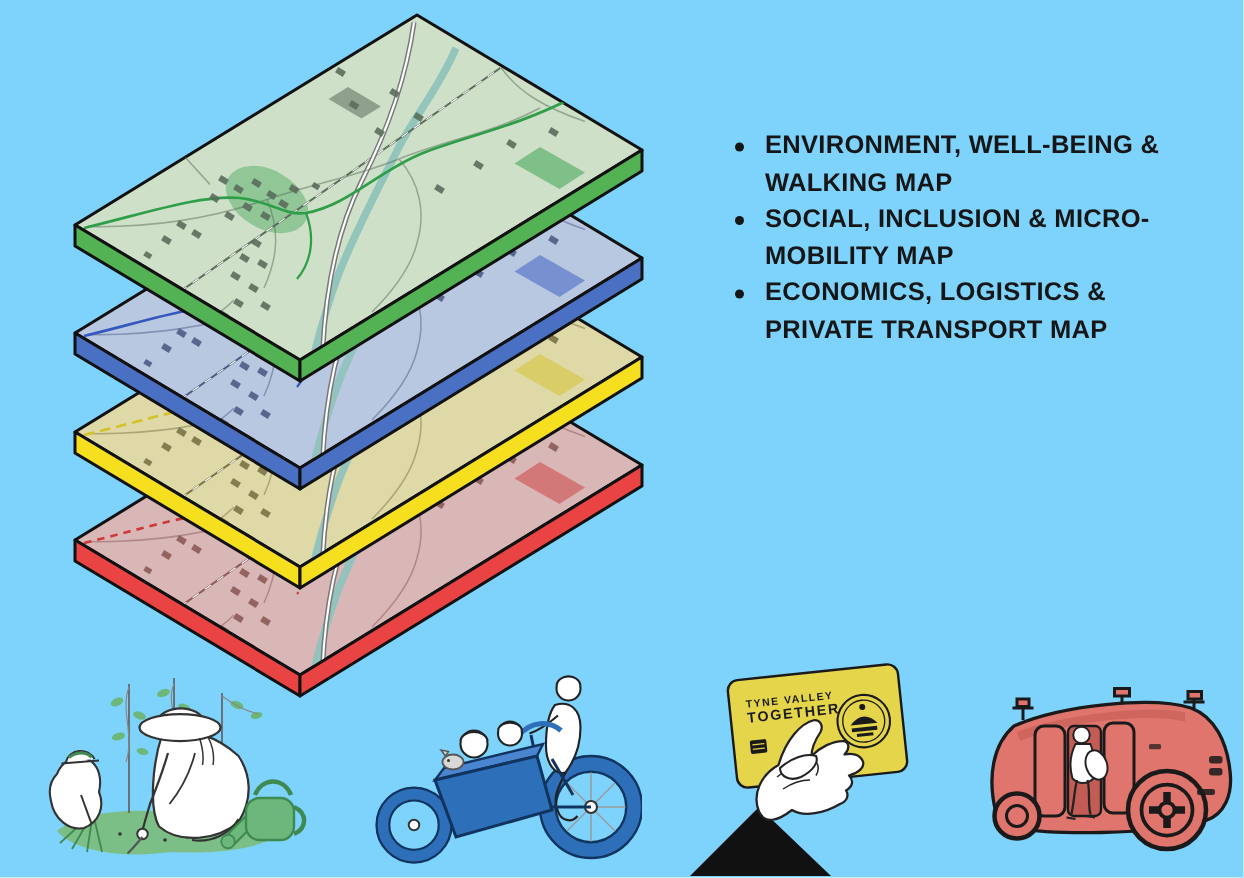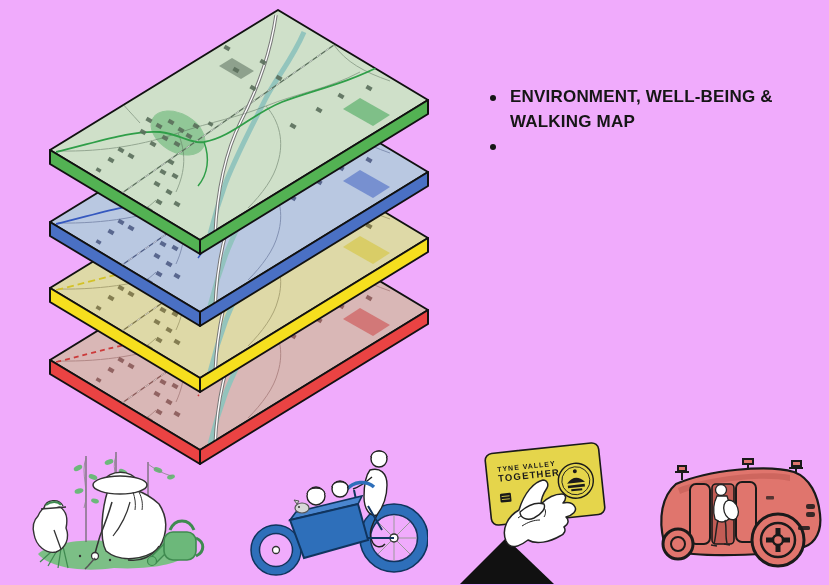--- a/index.html
+++ b/index.html
@@ -1,16 +1,16 @@
 <!DOCTYPE html>
 <html style="--river: #8fc3bd; --garden-green: #6cb87a; --garden-green-dark: #3f8a50; --garden-patch: #7cbf86; --bike-blue: #2e6fba; --bike-blue-dark: #10345e; --card-yellow: #e5d54b; --shuttle-red: #e0756d; --shuttle-red-dark: #c25c55; --ink-black: #1a1a1a;"><head>
 <meta charset="utf-8">
 <style>
   html,body{margin:0;padding:0;background:#fff;}
-  .page{position:relative;width:829px;height:585px;background:#f0abfc;overflow:hidden;
+  .page{position:relative;width:829px;height:585px;background:#7dd3fc;overflow:hidden;
         font-family:"Liberation Sans",sans-serif;}
   svg{position:absolute;display:block;}
   .stack{left:28px;top:2px;}
   .legend{position:absolute;left:487px;top:85px;width:300px;}
   .legend ul{list-style:none;margin:0;padding:0;}
   .legend li{position:relative;padding-left:23px;font-weight:bold;font-size:17px;
              line-height:24.5px;letter-spacing:.2px;color:#161616;width:288px;}
   .legend .dot{position:absolute;left:3px;top:9.5px;width:6px;height:6px;border-radius:50%;
                background:#161616;}
   .ill-garden{left:8px;top:446px;}
@@ -97,20 +97,25 @@
   </svg>
 
   <div class="legend">
     <ul>
       <li>
         <span class="dot"></span>
         <span>ENVIRONMENT, WELL-BEING &amp; WALKING MAP</span>
       </li>
       <li>
         <span class="dot"></span>
+        <span>SOCIAL, INCLUSION &amp; MICRO-MOBILITY MAP</span>
+      </li>
+      <li>
+        <span class="dot"></span>
+        <span>ECONOMICS, LOGISTICS &amp; PRIVATE TRANSPORT MAP</span>
       </li>
     </ul>
   </div>
 
   <svg class="ill-garden" width="212" height="137" viewBox="0 0 212 137">
     <path d="M30,108 C44,96 78,92 108,96 C140,92 170,98 180,108 C172,118 142,124 106,122 C70,127 40,120 30,108 Z" style="fill:var(--garden-patch,#7cbf86)"></path>
     <g style="stroke:var(--garden-green-dark,#3f8a50);stroke-width:1.2;fill:none">
       <path d="M54,96 L32,116"></path>
         <path d="M54,96 L40,120"></path>
         <path d="M54,96 L50,122"></path>

